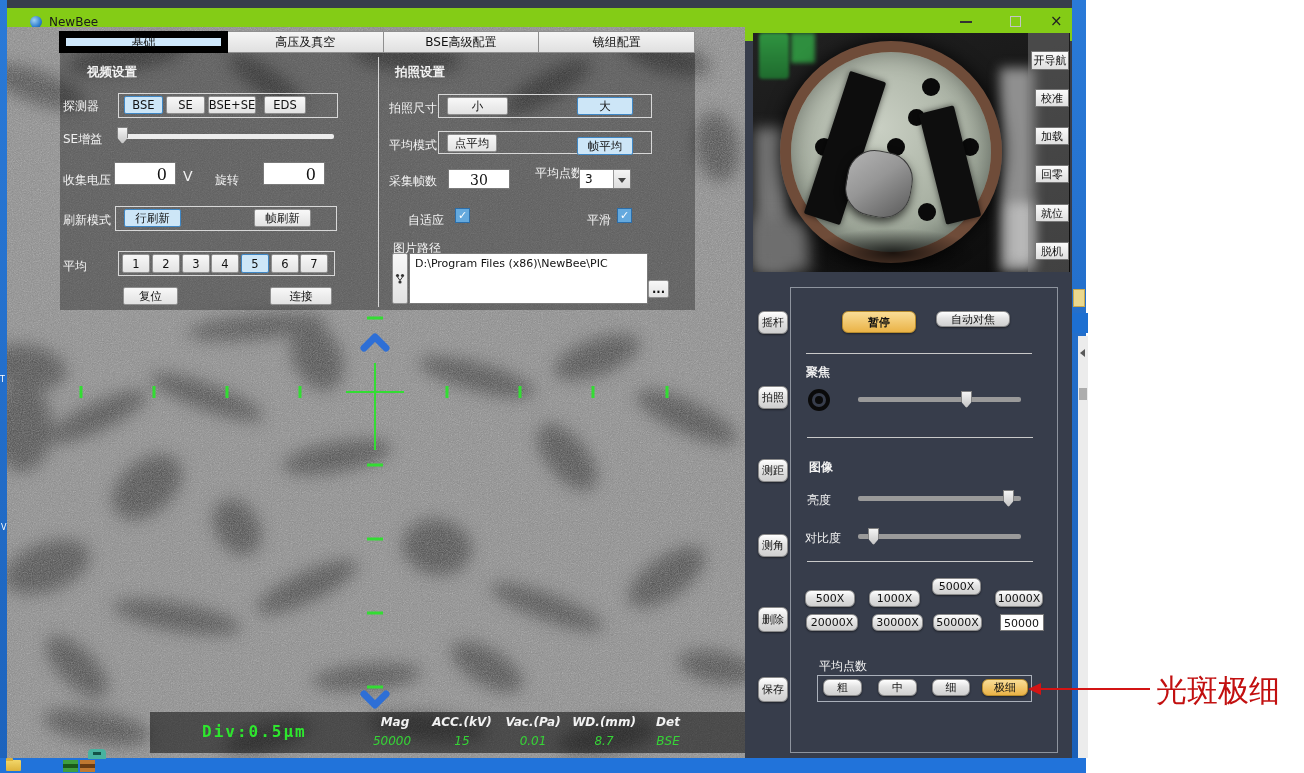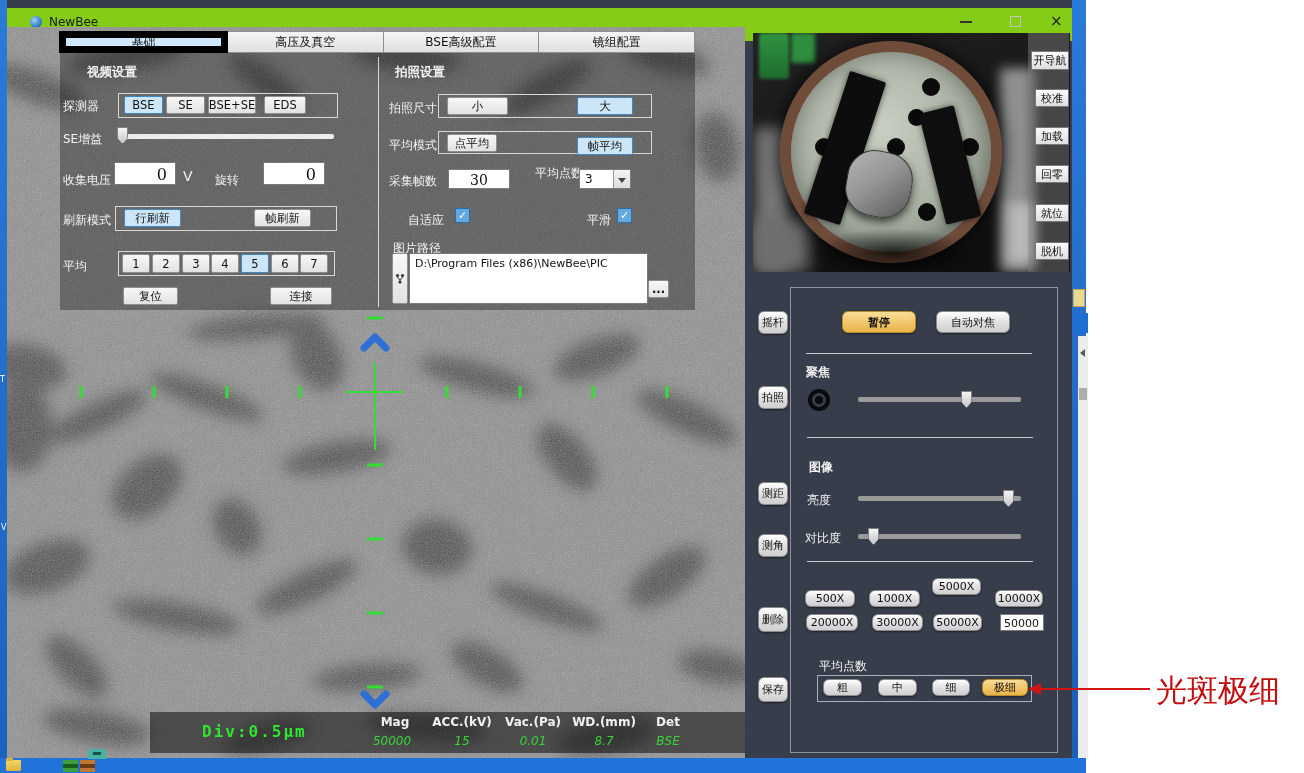--- a/index.html
+++ b/index.html
@@ -29,21 +29,21 @@
   .whitebox{background:#fff;border:1px solid #7a7a7a;color:#111;box-sizing:border-box}
   .track{background:#9a9a9a;border-radius:2px}
   .thumb{width:11px;height:17px;background:linear-gradient(#f4f4f4,#c6c6c6);border:1px solid #828282;
          clip-path:polygon(0 0,100% 0,100% 62%,50% 100%,0 62%);box-sizing:border-box}
   .chk{width:15px;height:15px;background:#64a9de;border:1px solid #2c6da8;color:#fff;font-size:11px;
        display:flex;align-items:center;justify-content:center;box-sizing:border-box}
   .hr{position:absolute;height:1px;background:#c9c9c9}
   .tab{flex:1;display:flex;align-items:center;justify-content:center;font-size:12px;color:#111;
        background:linear-gradient(#f5f5f5,#e0e0e0);border:1px solid #8f8f8f;margin-left:-1px;box-sizing:border-box}
   .tab.sel{background:#cfe8fb;border:7px solid #000000;z-index:2}
-  .sb-h{position:absolute;transform:translateX(-50%);color:#f2f2f2;font-size:12px;font-weight:bold;white-space:nowrap}
+  .sb-h{position:absolute;transform:translateX(-50%);color:#f2f2f2;font-size:12px;font-style:italic;font-weight:bold;white-space:nowrap}
   .sb-v{position:absolute;transform:translateX(-50%);color:#36d436;font-size:12px;font-style:italic;white-space:nowrap}
   .navbtn{display:flex;align-items:center;justify-content:center;font-size:11px;color:#111;
           background:linear-gradient(#fafafa,#dfdfdf);border:1px solid #777;box-sizing:border-box}
 </style>
 </head>
 <body>
 
 <div class="page">
 
   <div class="abs" style="left:0;top:0;width:7px;height:758px;background:linear-gradient(#2a7ad8,#1c63bd)">
@@ -276,29 +276,29 @@
     <div class="abs" style="left:1021px;top:33px;width:41px;height:239px;background:rgba(130,130,130,0.45)"></div>
     <div class="abs navbtn" style="left:1024px;top:51px;width:38px;height:19px">开导航</div>
     <div class="abs navbtn" style="left:1028px;top:89px;width:34px;height:18px">校准</div>
     <div class="abs navbtn" style="left:1028px;top:127px;width:34px;height:18px">加载</div>
     <div class="abs navbtn" style="left:1028px;top:165px;width:34px;height:18px">回零</div>
     <div class="abs navbtn" style="left:1028px;top:204px;width:34px;height:18px">就位</div>
     <div class="abs navbtn" style="left:1028px;top:242px;width:34px;height:18px">脱机</div>
 
     <div class="abs glossy" style="left:751px;top:311px;width:30px;height:23px">摇杆</div>
     <div class="abs glossy" style="left:751px;top:386px;width:30px;height:23px">拍照</div>
-    <div class="abs glossy" style="left:751px;top:482px;width:30px;height:23px">测距</div>
+    <div class="abs glossy" style="left:751px;top:459px;width:30px;height:23px">测距</div>
     <div class="abs glossy" style="left:751px;top:534px;width:30px;height:23px">测角</div>
     <div class="abs glossy" style="left:751px;top:607px;width:30px;height:25px">删除</div>
     <div class="abs glossy" style="left:751px;top:677px;width:30px;height:25px">保存</div>
 
     <div class="abs" style="left:783px;top:287px;width:268px;height:466px;border:1px solid #8e949e;box-sizing:border-box">
 
       <div class="abs glossy gold" style="left:51px;top:23px;width:74px;height:22px;font-weight:bold">暂停</div>
-      <div class="abs glossy" style="left:145px;top:23px;width:74px;height:22px">自动对焦</div>
+      <div class="abs glossy" style="left:145px;top:23px;width:74px;height:16px">自动对焦</div>
 
       <div class="hr" style="left:15px;top:65px;width:226px"></div>
 
       <span class="abs lbl" style="left:15px;top:76px;font-weight:bold">聚焦</span>
       <div class="abs" style="left:17px;top:101px;width:22px;height:22px;border-radius:50%;border:4px solid #0a0a0a;box-sizing:border-box">
         <div style="position:absolute;left:3px;top:3px;width:8px;height:8px;border-radius:50%;background:#0a0a0a"></div>
       </div>
       <div class="abs track" style="left:67px;top:109px;width:163px;height:5px"></div>
       <div class="abs thumb" style="left:170px;top:103px"></div>
 

